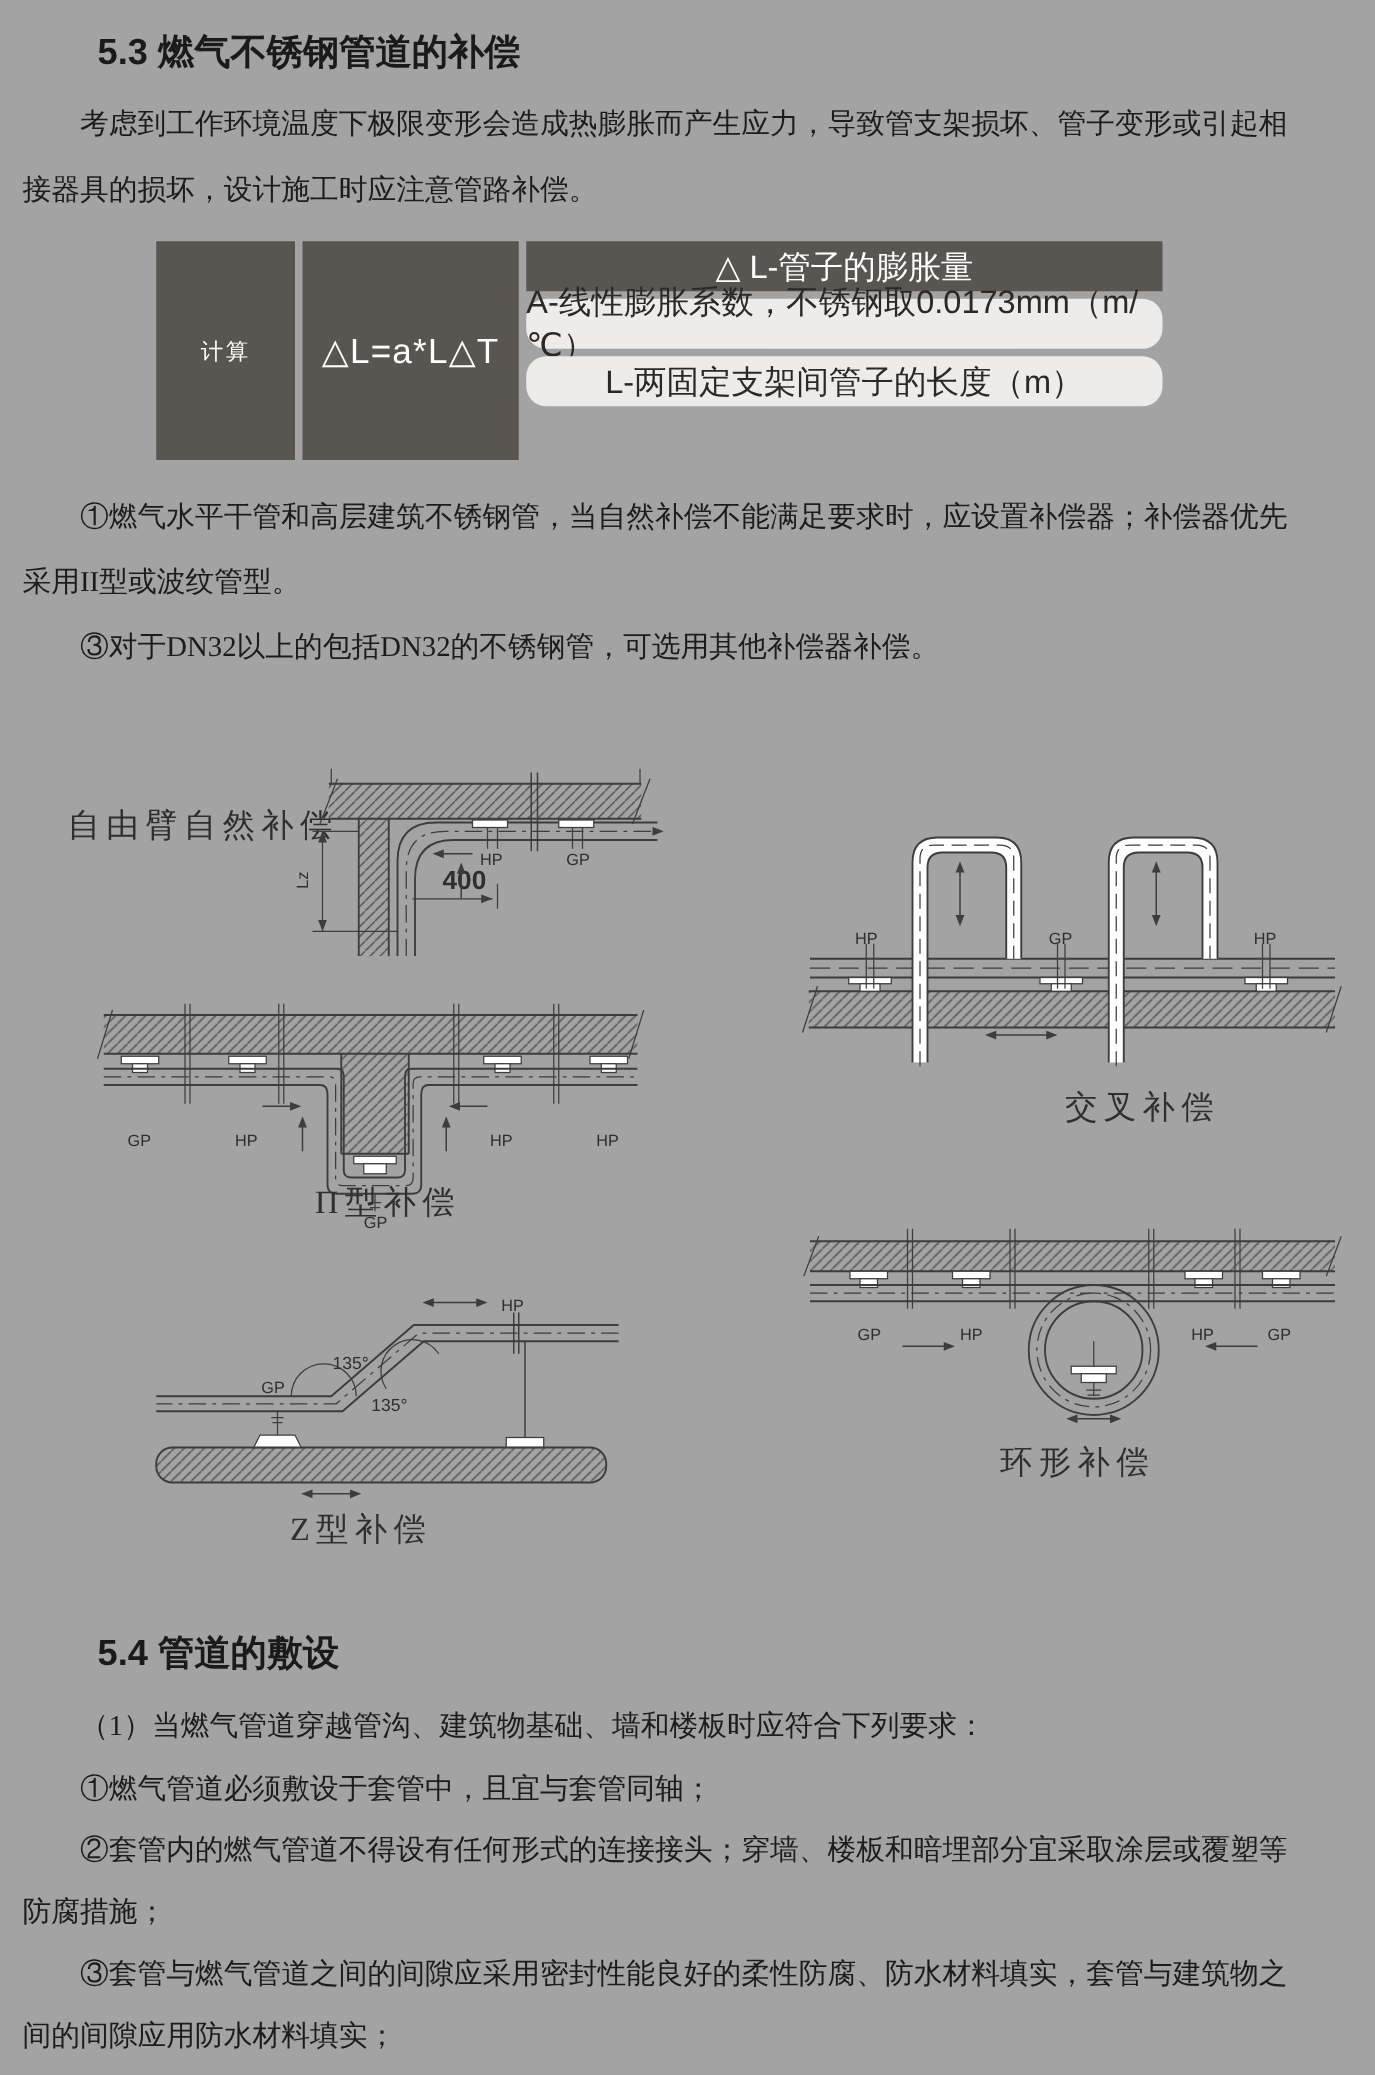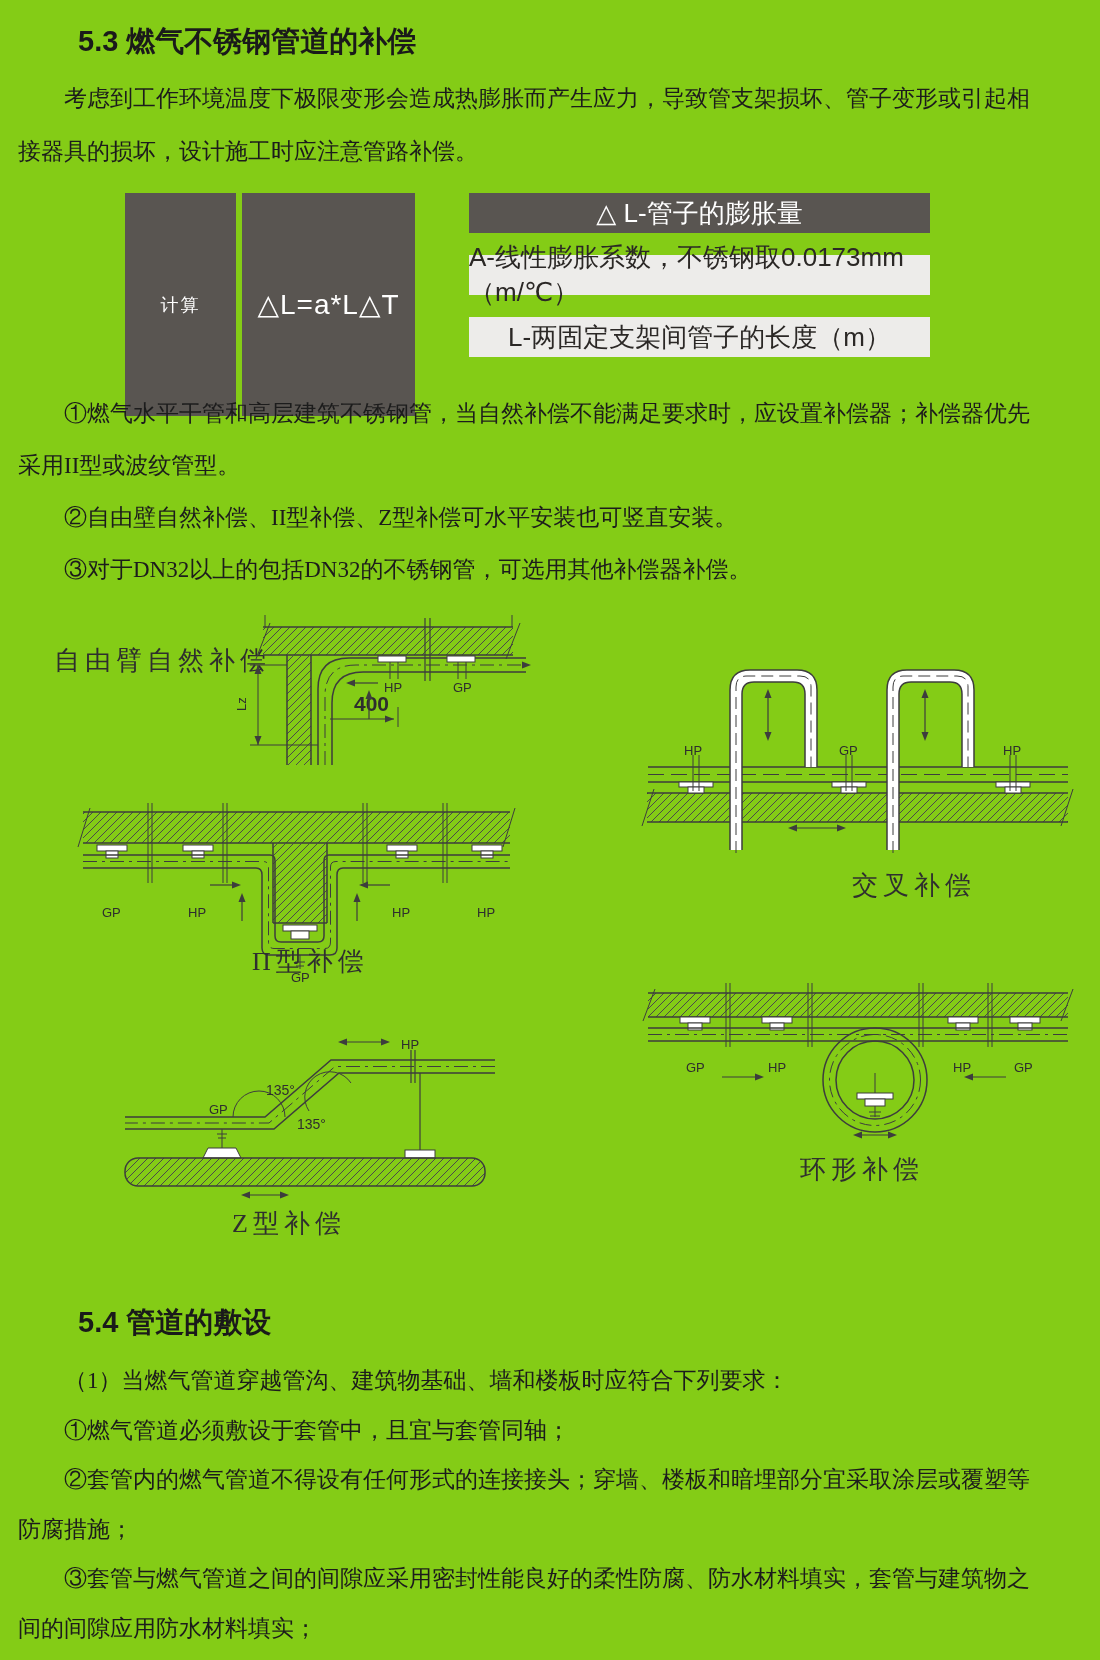--- a/index.html
+++ b/index.html
@@ -1,31 +1,31 @@
 <!DOCTYPE html>
 <html><head>
 <meta charset="utf-8">
 <style>
   html,body{margin:0;padding:0;background:#fff;}
-  .page{position:relative;width:1100px;height:1660px;background:#84cc16;overflow:hidden;
+  .page{position:relative;width:1100px;height:1660px;background:#a3a3a3;overflow:hidden;
         font-family:"Liberation Serif","DejaVu Serif",serif;color:#1c1c1c;}
   .heading{position:absolute;font-family:"Liberation Sans","DejaVu Sans",sans-serif;
            font-weight:700;font-size:29px;color:#1a1a1a;white-space:nowrap;}
   .bodyblock{position:absolute;left:18px;width:1015px;font-size:23px;line-height:53px;color:#1c1c1c;}
   .bodyblock p{margin:0;text-indent:2em;}
   
   .calc-table{position:absolute;left:125px;top:193px;width:805px;height:175px;
               display:grid;grid-template-columns:111px 173px 509px;column-gap:6px;
               font-family:"Liberation Sans","DejaVu Sans",sans-serif;}
   .cell-dark{background:#595551;color:#ffffff;display:flex;align-items:center;justify-content:center;}
   .cell-label{font-size:18px;letter-spacing:2px;}
   .cell-formula{font-size:28px;letter-spacing:1px;}
-  .right-rows{display:grid;grid-template-rows:40px 40px 40px 37px;row-gap:22px;margin-left:48px;}
+  .right-rows{display:grid;grid-template-rows:40px 40px 40px 37px;row-gap:6px;}
   .row-dark{background:#595551;color:#ffffff;display:flex;align-items:center;justify-content:center;font-size:26px;}
-  .row-light{background:#edecea;color:#2b2826;display:flex;align-items:center;justify-content:center;font-size:26px;}
+  .row-light{background:#edecea;color:#2b2826;display:flex;align-items:center;justify-content:center;font-size:26px;border-radius:16px;}
   
   .dg{position:absolute;}
   .caption{position:absolute;font-family:"Liberation Serif","DejaVu Serif",serif;
            font-size:26px;letter-spacing:5px;color:#2f2f2f;white-space:nowrap;}
   svg text{font-family:"Liberation Sans","DejaVu Sans",sans-serif;fill:#2e2e2e;}
   .pts{line-height:52px;}
   .s54{line-height:49.5px;}
 </style>
 </head>
 <body>
@@ -43,21 +43,20 @@
     <div class="cell-dark cell-formula">△L=a*L△T</div>
     <div class="right-rows">
       <div class="row-dark">△ L-管子的膨胀量</div>
       <div class="row-light">A-线性膨胀系数，不锈钢取0.0173mm（m/℃）</div>
       <div class="row-light">L-两固定支架间管子的长度（m）</div>
     </div>
   </div>
 
   <div class="bodyblock pts" style="top:388px;">
     <p>①燃气水平干管和高层建筑不锈钢管，当自然补偿不能满足要求时，应设置补偿器；补偿器优先采用II型或波纹管型。</p>
-    <p>②自由壁自然补偿、II型补偿、Z型补偿可水平安装也可竖直安装。</p>
     <p>③对于DN32以上的包括DN32的不锈钢管，可选用其他补偿器补偿。</p>
   </div>
 
   <svg class="dg" style="left:28px;top:593px;" width="505" height="172" viewBox="0 0 505 172">
     <defs>
       <pattern id="p1" patternUnits="userSpaceOnUse" width="8" height="8">
         <path d="M-2,10 L10,-2" stroke="#4a4a4a" stroke-width="1"></path>
       </pattern>
     </defs>
     <text x="26" y="76" font-size="26" letter-spacing="5" fill="#2f2f2f" style="font-family:'Liberation Serif','DejaVu Serif',serif">自由臂自然补偿</text>

